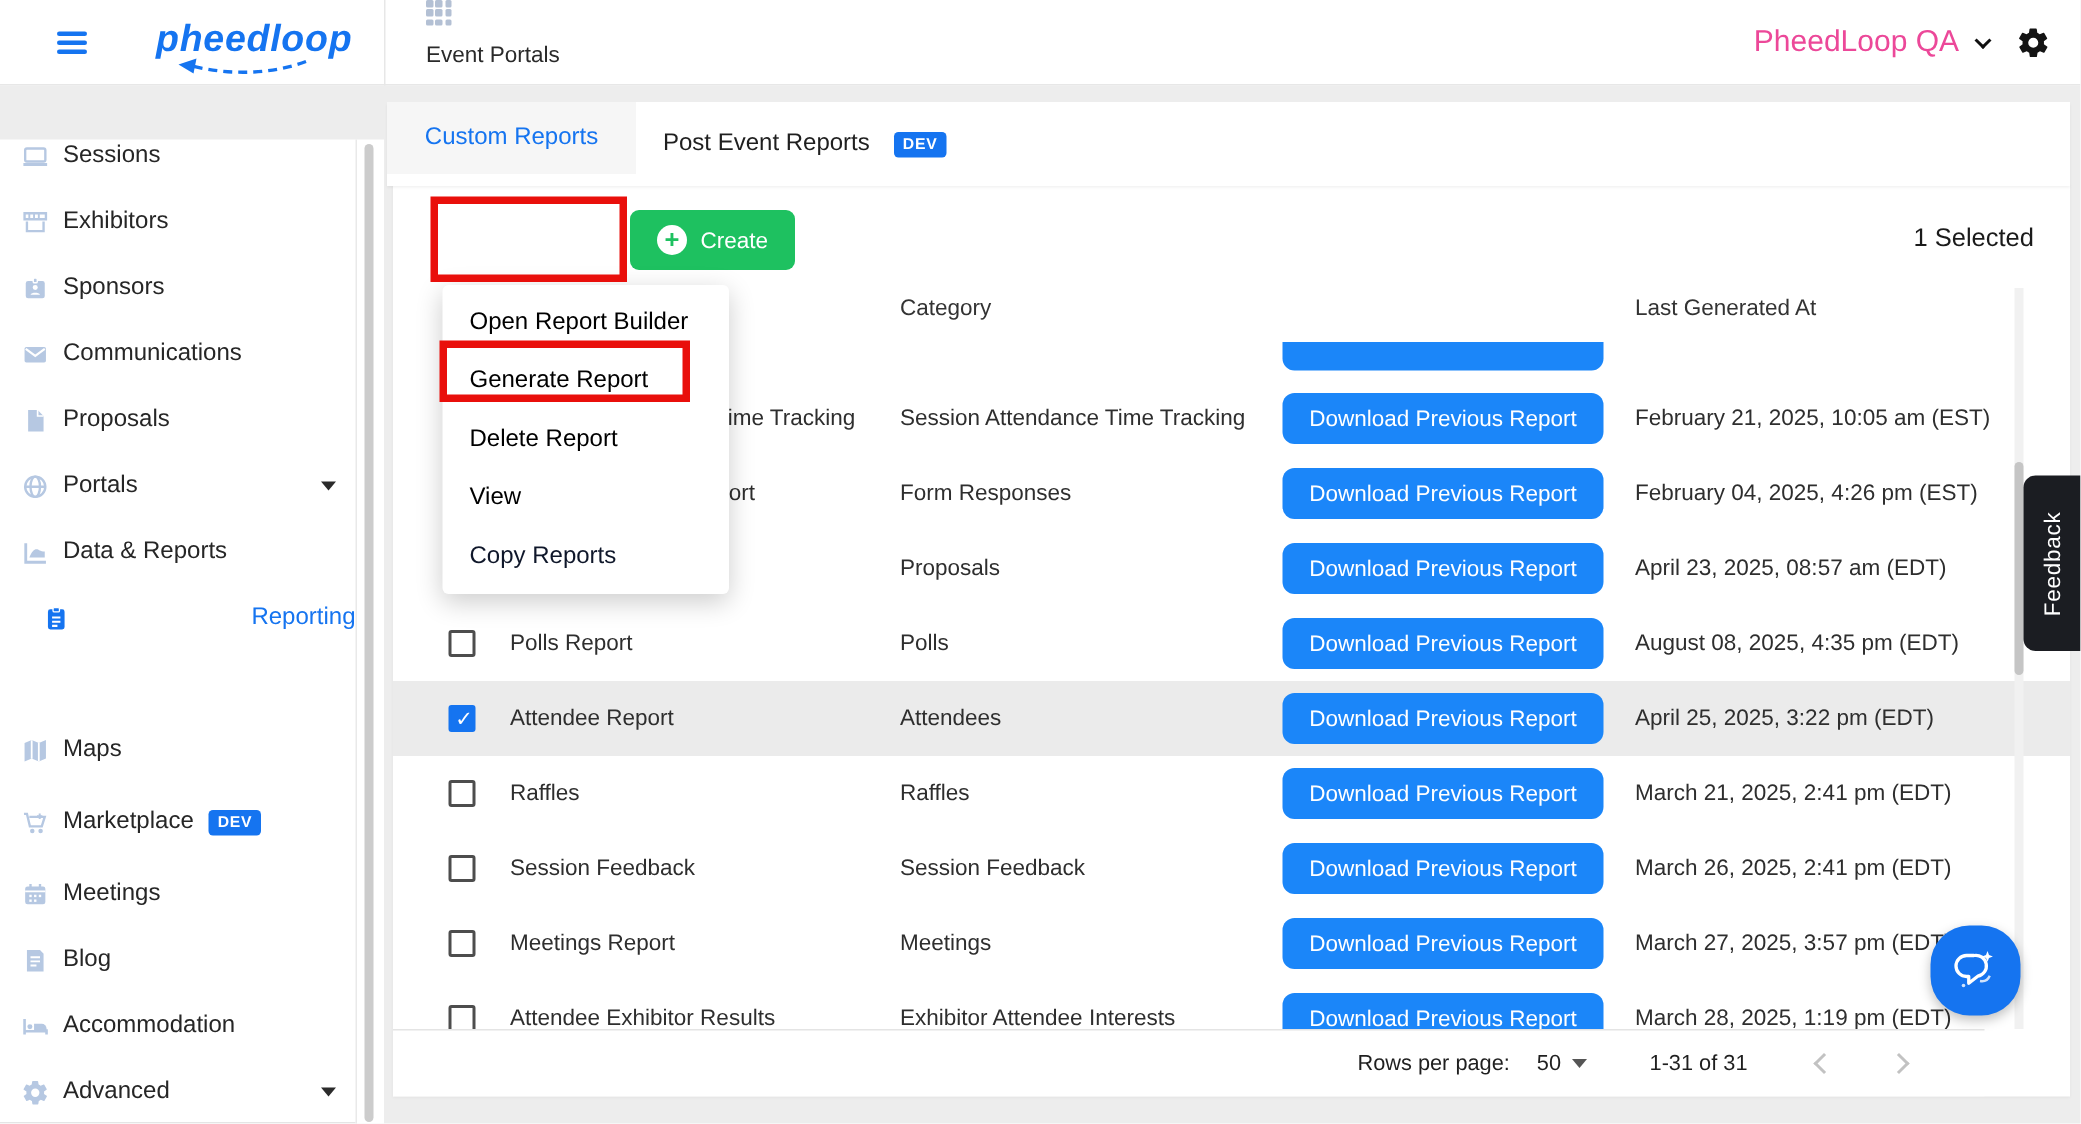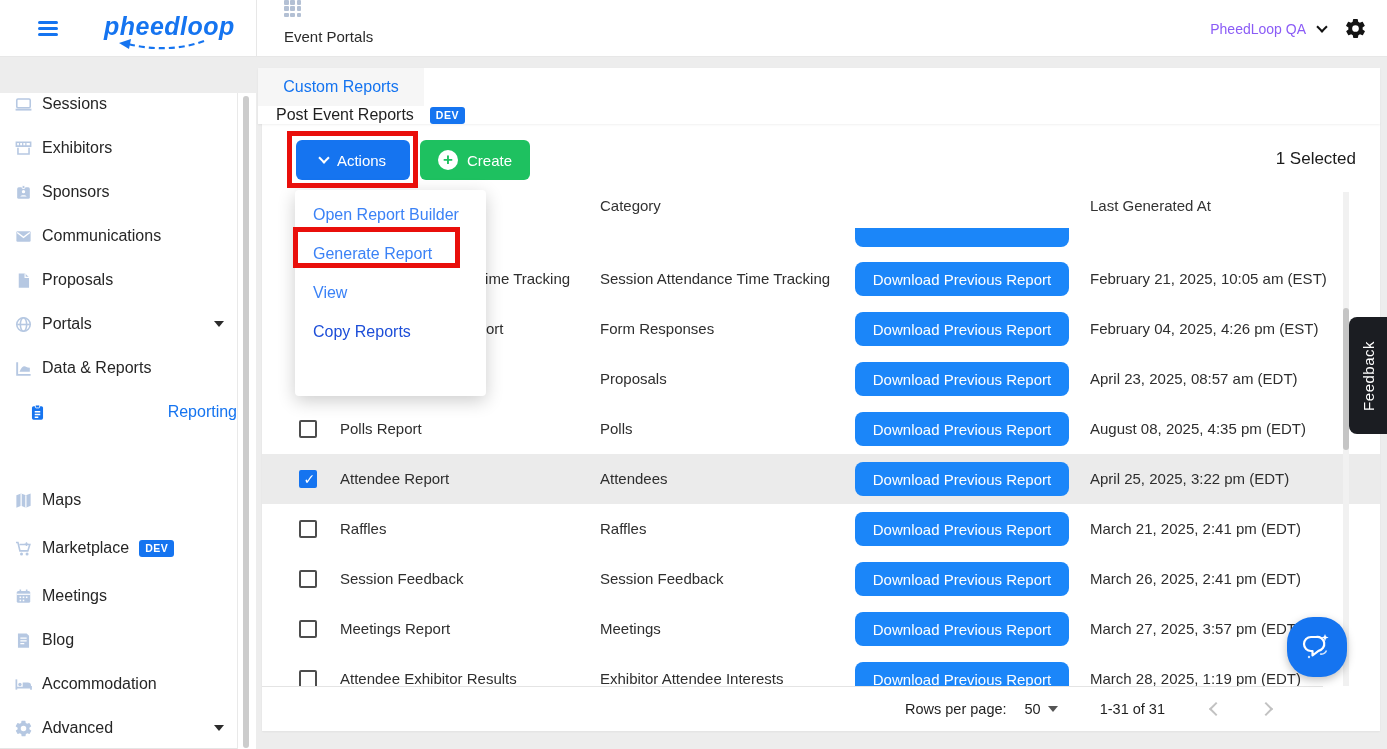--- a/index.html
+++ b/index.html
@@ -11,42 +11,42 @@
   .hdr-divider { position:absolute; left:256px; top:0; width:1px; height:57px; background:#e7e7e7; }
   .hamburger { position:absolute; left:38px; top:21px; width:20px; cursor:pointer; }
   .hamburger div { height:2.6px; background:#1574f0; border-radius:2px; margin-bottom:3.4px; }
   .logo { position:absolute; left:104px; top:12px; font-size:25px; font-weight:bold; font-style:italic; color:#1574f0; letter-spacing:.5px; }
   .logo-arrow { position:absolute; left:116px; top:38px; }
   .portal-group { position:absolute; left:284px; top:0; height:57px; display:flex; align-items:flex-start; gap:11px;flex-direction:column; }
   .grid-icon { display:grid; grid-template-columns:repeat(3,4.5px); grid-gap:1.8px; }
   .grid-icon span { width:4.5px; height:4.5px; background:#b3c0d4; border-radius:1px; }
   .portal-label { font-size:15px; font-weight:500; color:#2a2a2a; }
   .account-group { position:absolute; right:20px; top:0; height:57px; display:flex; align-items:center; gap:12px; }
-  .account-label { font-size:14px; color:#8b5cf6; }
+  .account-label { font-size:20px; color:#ec4899; }
   .chev { display:inline-block; width:8px; height:8px; border-left:2px solid #111; border-bottom:2px solid #111; transform:rotate(-45deg); margin-top:-4px; }
 
   
   .sidebar { position:absolute; left:0; top:57px; width:256px; height:692px; background:#fff; z-index:5;margin-top:36px; }
   .sb-border { position:absolute; left:237px; top:0; width:1px; height:692px; background:#e9e9e9; }
   .sb-scroll { position:absolute; left:243px; top:3px; width:6px; height:652px; background:#cccccc; border-radius:3px; }
   .sb-item { position:absolute; left:0; width:237px; height:44px; display:flex; align-items:center; padding-left:14px; cursor:pointer; }
   .sb-ico { width:19px; height:19px; flex:0 0 19px; display:flex; }
   .sb-ico svg { width:19px; height:19px; }
   .sb-label { margin-left:9px; font-size:16px; font-weight:500; color:#262626; }
   .sb-item.indent { padding-left:28px;justify-content:space-between; }
   .sb-item.active .sb-label { color:#1574f0; }
   .sb-chev { position:absolute; left:214px; top:19px; width:0; height:0; border-left:5px solid transparent; border-right:5px solid transparent; border-top:6px solid #2b2b2b; }
   .dev-badge { background:#1574f0; color:#fff; font-size:10.5px; font-weight:bold; padding:2.5px 6px; border-radius:3px; margin-left:10px; letter-spacing:.5px; }
   .sb-footer-line { position:absolute; left:0; top:655px; width:237px; height:1px; background:#e5e5e5; }
   .corner-circle { position:absolute; left:-26px; top:665px; width:56px; height:56px; background:#101218; border-radius:50%; }
   .plan-badge { position:absolute; left:28px; top:676px; width:135px; height:28px; background:#1574f0; border-radius:4px; color:#fff; font-size:13px; text-align:center; line-height:27px; }
   .help-circle { position:absolute; left:210px; top:678px; width:17px; height:17px; background:#333; border-radius:50%; color:#fff; font-size:11px; text-align:center; line-height:17px; font-weight:bold; }
 
   
-  .tabbar { position:absolute; left:258px; top:68px; width:1122px; height:56px; background:#fff; box-shadow:0 1px 2px rgba(0,0,0,.06); z-index:4; display:flex;flex-direction:column; }
+  .tabbar { position:absolute; left:258px; top:68px; width:1122px; height:56px; background:#fff; box-shadow:0 1px 2px rgba(0,0,0,.06); z-index:4; display:flex; }
   .tab1 { width:166px; height:48px; background:#f6f6f6; display:flex; align-items:center; justify-content:center; font-size:16px; color:#1574f0; font-weight:500; cursor:pointer; }
   .tab2 { display:flex; align-items:center; gap:16px; padding-left:18px; font-size:16px; color:#1f1f1f; font-weight:500; cursor:pointer; }
   .tab2 .dev-badge { margin-left:0; }
 
   
   .card { position:absolute; left:262px; top:122px; width:1118px; height:609px; background:#fff; box-shadow:0 1px 2px rgba(0,0,0,.05); overflow:hidden; z-index:3; }
   .btn { border:none; border-radius:6px; color:#fff; font-size:15px; font-weight:500; cursor:pointer; display:flex; align-items:center; justify-content:center; gap:9px; font-family:inherit; }
   .actions-btn { position:absolute; left:34px; top:18px; width:114px; height:40px; background:#1574f0; }
   .cdown { display:inline-block; width:8px; height:8px; border-left:2.4px solid #fff; border-bottom:2.4px solid #fff; transform:rotate(-45deg); margin-top:-5px; }
   .create-btn { position:absolute; left:158px; top:18px; width:110px; height:40px; background:#1ec160; }
@@ -68,22 +68,22 @@
   .pg-label { margin-right:18px; }
   .pg-size { display:flex; align-items:center; gap:7px; margin-right:42px; cursor:pointer; }
   .caret { width:0; height:0; border-left:5px solid transparent; border-right:5px solid transparent; border-top:6px solid #555; }
   .pg-range { margin-right:46px; }
   .pchev { width:10px; height:10px; border-left:2.4px solid #c2c2c2; border-bottom:2.4px solid #c2c2c2; display:inline-block; cursor:pointer; }
   .pchev.left { transform:rotate(45deg); margin-right:40px; }
   .pchev.right { transform:rotate(-135deg); }
 
   
   .menu { position:absolute; left:295px; top:190px; width:191px; height:206px; background:#fff; border-radius:4px; box-shadow:0 5px 18px rgba(0,0,0,.2); z-index:40; padding-top:5px; }
-  .menu-item { height:39px; line-height:39px; padding-left:18px; font-size:16px; color:#3b82f6; cursor:pointer; white-space:nowrap; }
-  .menu-item.disabled { color:#1d4ed8; cursor:default; }
+  .menu-item { height:39px; line-height:39px; padding-left:18px; font-size:16px; color:#000000; cursor:pointer; white-space:nowrap; }
+  .menu-item.disabled { color:#0f172a; cursor:default; }
 
   
   .annot { position:absolute; border:5px solid #e90f0b; z-index:80; pointer-events:none; }
   .annot1 { left:287px; top:131px; width:131px; height:57px; }
   .annot2 { left:293px; top:227px; width:167px; height:41px; }
 
   
   .vscroll-track { position:absolute; left:1343px; top:192px; width:6px; height:494px; background:#f1f1f1; z-index:30; }
   .vscroll-thumb { position:absolute; left:1343px; top:308px; width:6px; height:142px; background:#c5c5c5; border-radius:3px; z-index:31; }
   .feedback-tab { position:absolute; left:1349px; top:317px; width:38px; height:117px; background:#1b1d22; border-radius:8px 0 0 8px; z-index:70; display:flex; align-items:center; justify-content:center; cursor:pointer; }
@@ -284,24 +284,20 @@
 
 <div class="tabbar">
   <div class="tab1">Custom Reports</div>
   <div class="tab2">
     <span>Post Event Reports</span>
     <span class="dev-badge">DEV</span>
   </div>
 </div>
 
 <div class="card">
-  <button class="btn actions-btn">
-    <span class="cdown"></span>
-    <span>Actions</span>
-  </button>
   <button class="btn create-btn">
     <span class="plus-circle"></span>
     <span>Create</span>
   </button>
   <div class="selected-text">1 Selected</div>
 
   <div class="thead">
     <span class="th-cat">Category</span>
     <span class="th-date">Last Generated At</span>
   </div>
@@ -380,20 +376,21 @@
     </span>
     <span class="pg-range">1-31 of 31</span>
     <span class="pchev left"></span>
     <span class="pchev right"></span>
   </div>
 </div>
 
 <div class="menu">
   <div class="menu-item">Open Report Builder</div>
   <div class="menu-item">Generate Report</div>
+  <div class="menu-item">Delete Report</div>
   <div class="menu-item">View</div>
   <div class="menu-item disabled">Copy Reports</div>
 </div>
 
 <div class="annot annot1"></div>
 <div class="annot annot2"></div>
 
 <div class="vscroll-track"></div>
 <div class="vscroll-thumb"></div>
 <div class="feedback-tab">

